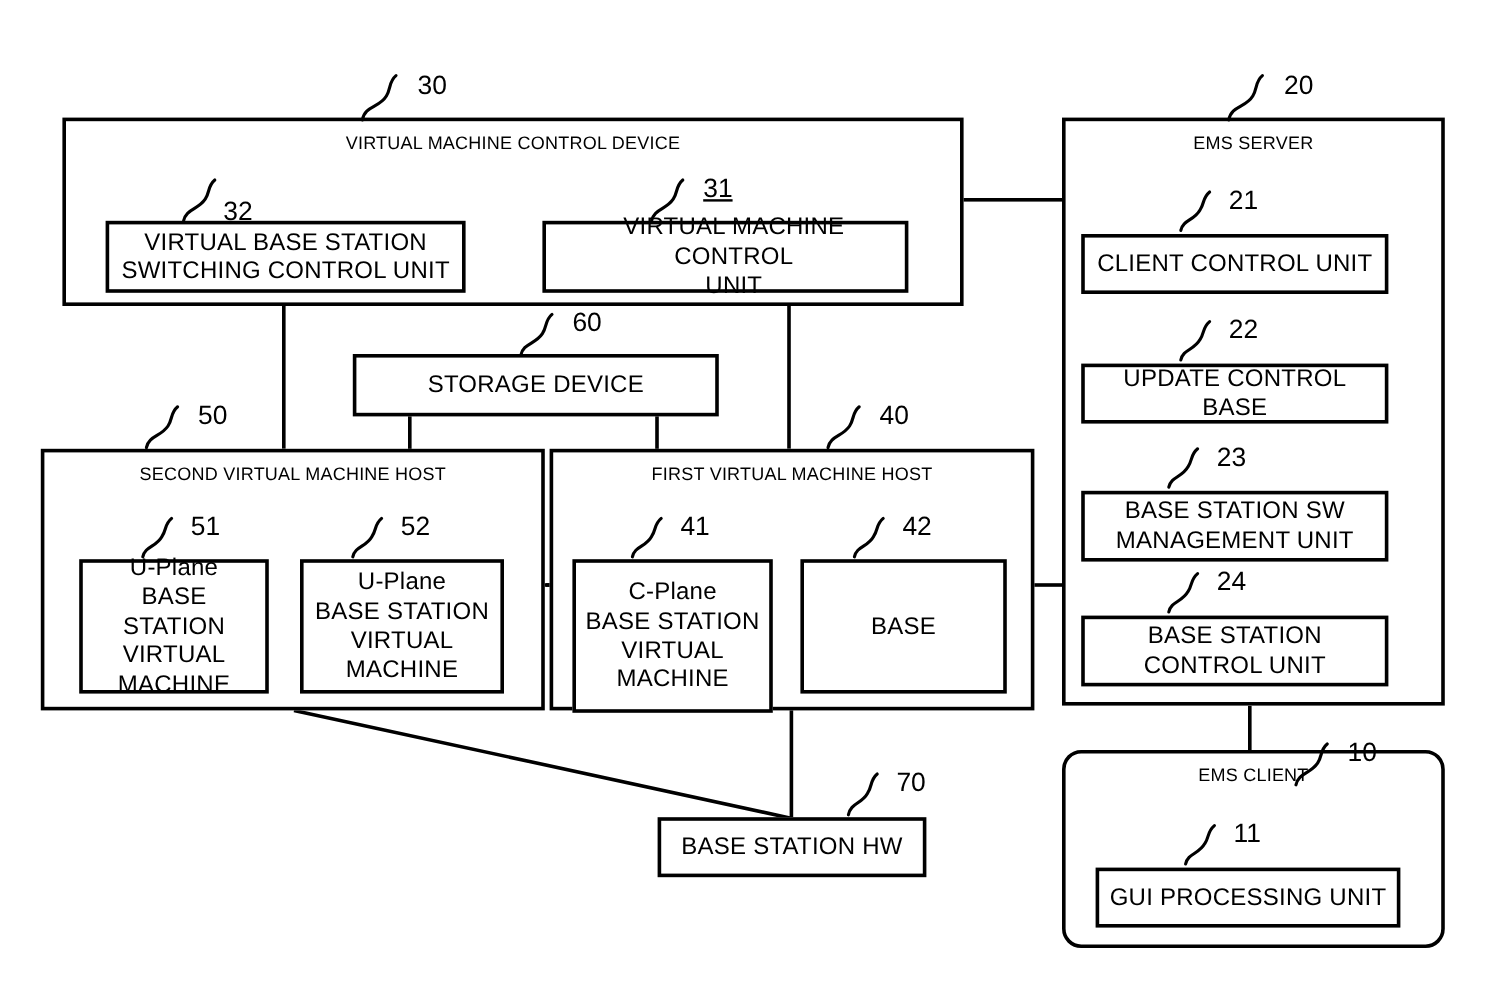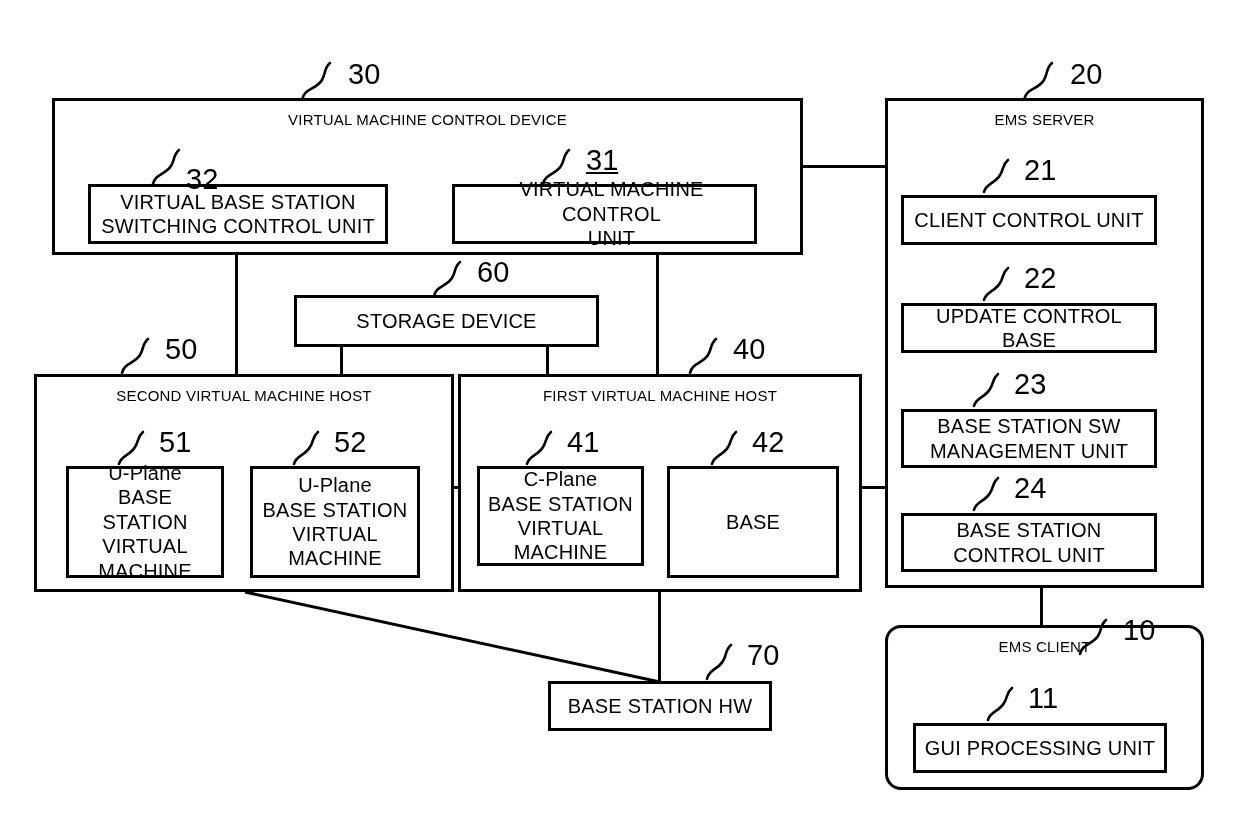--- a/index.html
+++ b/index.html
@@ -67,21 +67,21 @@
   }
   
   .ref {
     position: absolute;
     z-index: 5;
     pointer-events: none;
   }
   .ref svg { display: block; overflow: visible; }
   .ref-num {
     position: absolute;
-    font-size: 29px;
+    font-size: 22px;
     line-height: 1;
     color: #000000;
     white-space: nowrap;
   }
 </style>
 </head>
 <body>
 
 <div id="diagram-root">
 
@@ -149,21 +149,21 @@
     <span class="box-label">U-Plane
 BASE STATION
 VIRTUAL
 MACHINE</span>
   </div>
 
   <div class="box container" style="left:458px; top:374px; width:404px; height:218px;">
     <span class="box-label">FIRST VIRTUAL MACHINE HOST</span>
   </div>
 
-  <div class="box inner" style="left:477px; top:466px; width:167px; height:100px;">
+  <div class="box inner" style="left:477px; top:466px; width:167px; height:128px;">
     <span class="box-label">C-Plane
 BASE STATION
 VIRTUAL
 MACHINE</span>
   </div>
 
   <div class="box inner" style="left:667px; top:466px; width:172px; height:112px;">
     <span class="box-label">BASE</span>
   </div>
 

